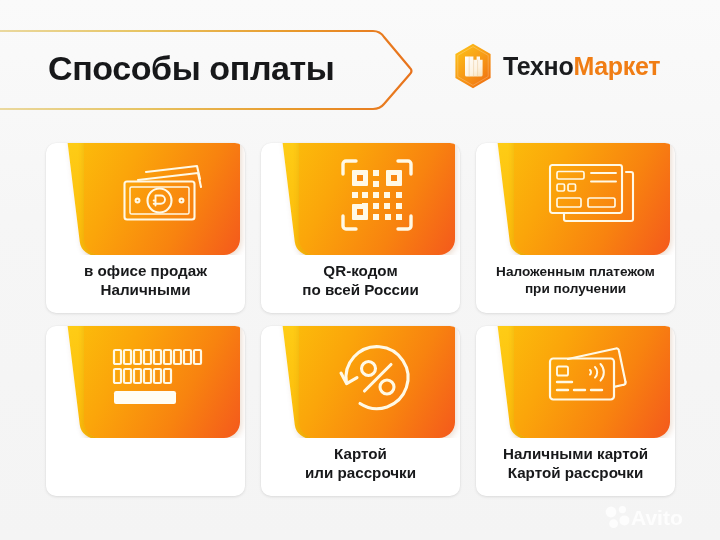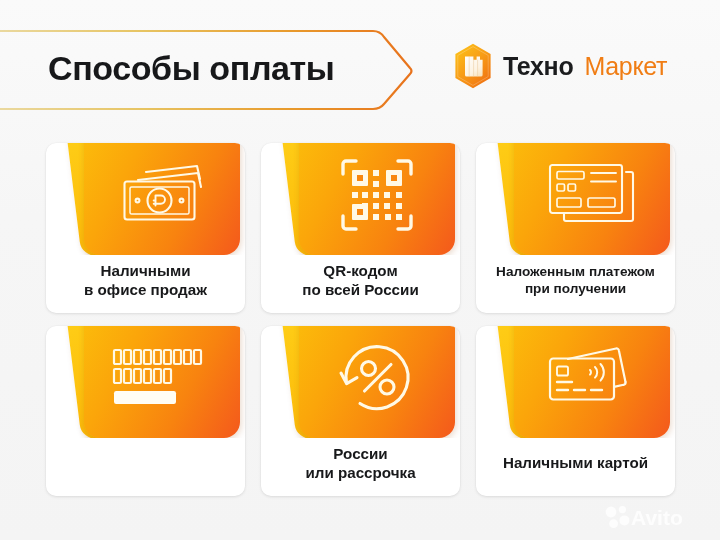--- a/index.html
+++ b/index.html
@@ -54,21 +54,21 @@
   }
   #brand-mark { width: 42px; height: 48px; display:block; }
   #brand-text {
     font-size: 25px;
     font-weight: bold;
     letter-spacing: -0.3px;
     white-space: nowrap;
     line-height: 1;
   }
   #brand-text .part-dark  { color: #1b1c1e; }
-  #brand-text .part-accent{ color: #f07d14; font-weight: normal; margin-left: 11px; }
+  #brand-text .part-accent{ color: #f07d14; font-weight: bold; }
 
   
   #grid {
     position: absolute;
     left: 46px; top: 143px;
     width: 628px;
     display: grid;
     grid-template-columns: repeat(3, 199px);
     grid-template-rows: repeat(2, 170px);
     column-gap: 16px;
@@ -206,22 +206,22 @@
               <rect x="12" y="23" width="59" height="27" rx="1.6" stroke-width="1.5"></rect>
               <circle cx="41.5" cy="36.5" r="12"></circle>
               <circle cx="19.5" cy="36.5" r="1.9"></circle>
               <circle cx="63.5" cy="36.5" r="1.9"></circle>
               <path d="M37.5 41.5 V31.5 h5.4 a4.1 4.1 0 0 1 0 8.2 h-7.2 M35.7 36.5 h1.8 M35.7 39.7 h1.8 M37.5 39.7 V41.5" stroke-width="1.9"></path>
             </g>
           </svg>
         </div>
       </div>
       <div class="card-caption">
+        <span class="cap-line">в офисе продаж</span>
         <span class="cap-line">Наличными</span>
-        <span class="cap-line">в офисе продаж</span>
       </div>
     </div>
 
     <div class="card">
       <div class="card-art">
         <div class="tile-back"></div>
         <div class="tile-front">
           <svg width="74" height="74" viewBox="0 0 74 74">
             <g stroke="#fff9e6" fill="none" stroke-width="3.4" stroke-linecap="round" stroke-linejoin="round">
               <path d="M3 16 V6 a3 3 0 0 1 3 -3 h10"></path>
@@ -328,22 +328,22 @@
               <path d="M8.5 44 A31 31 0 1 1 22 64.5"></path>
               <path d="M3 34 L8.6 44.6 L19 38.6"></path>
               <circle cx="30.5" cy="29.5" r="7"></circle>
               <circle cx="49" cy="48" r="7"></circle>
               <path d="M53 25.5 L26.5 52"></path>
             </g>
           </svg>
         </div>
       </div>
       <div class="card-caption">
-        <span class="cap-line">России</span>
-        <span class="cap-line">или рассрочка</span>
+        <span class="cap-line">Картой</span>
+        <span class="cap-line">или рассрочки</span>
       </div>
     </div>
 
     <div class="card">
       <div class="card-art">
         <div class="tile-back"></div>
         <div class="tile-front">
           <svg width="92" height="66" viewBox="0 0 92 66">
             <g fill="none" stroke="#fff9e6" stroke-width="2.2" stroke-linejoin="round" stroke-linecap="round">
               <path d="M22 14 L70 3.5 a2.4 2.4 0 0 1 2.9 1.9 l6.6 31.5"></path>
@@ -356,20 +356,21 @@
               <path d="M45 45 H56" stroke-width="2.4"></path>
               <path d="M49 22 a7.5 7.5 0 0 1 0 10.6" stroke-width="2"></path>
               <path d="M54.5 19 a12 12 0 0 1 0 16.6" stroke-width="2"></path>
               <path d="M44 25 a3.2 3.2 0 0 1 0 4.6" stroke-width="2"></path>
             </g>
           </svg>
         </div>
       </div>
       <div class="card-caption">
         <span class="cap-line">Наличными картой</span>
+        <span class="cap-line">Картой рассрочки</span>
       </div>
     </div>
 
   </div>
 
   <div id="watermark">
     <svg width="104" height="26" viewBox="0 0 104 26">
       <g fill="#ffffff" fill-opacity=".88">
         <circle cx="7" cy="8" r="5.4"></circle>
         <circle cx="18.4" cy="5.6" r="3.6"></circle>

